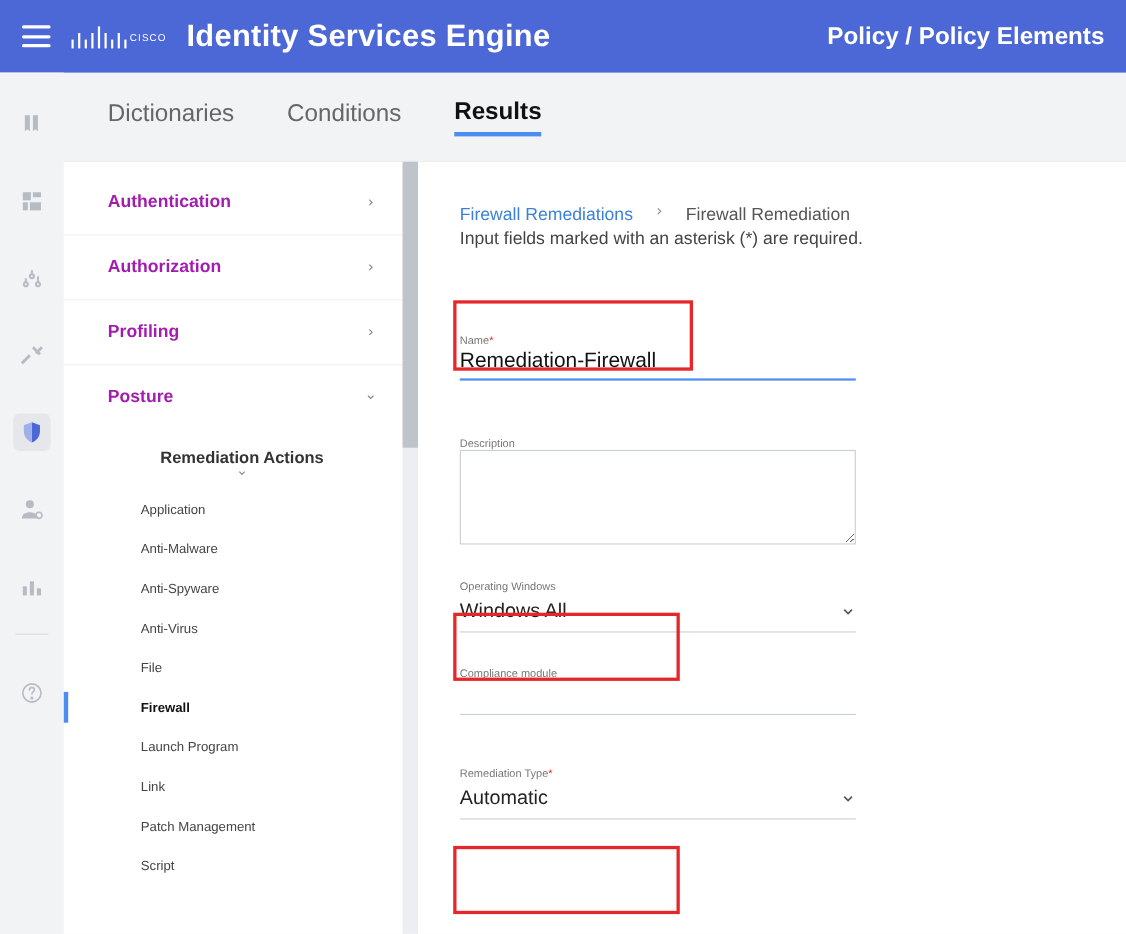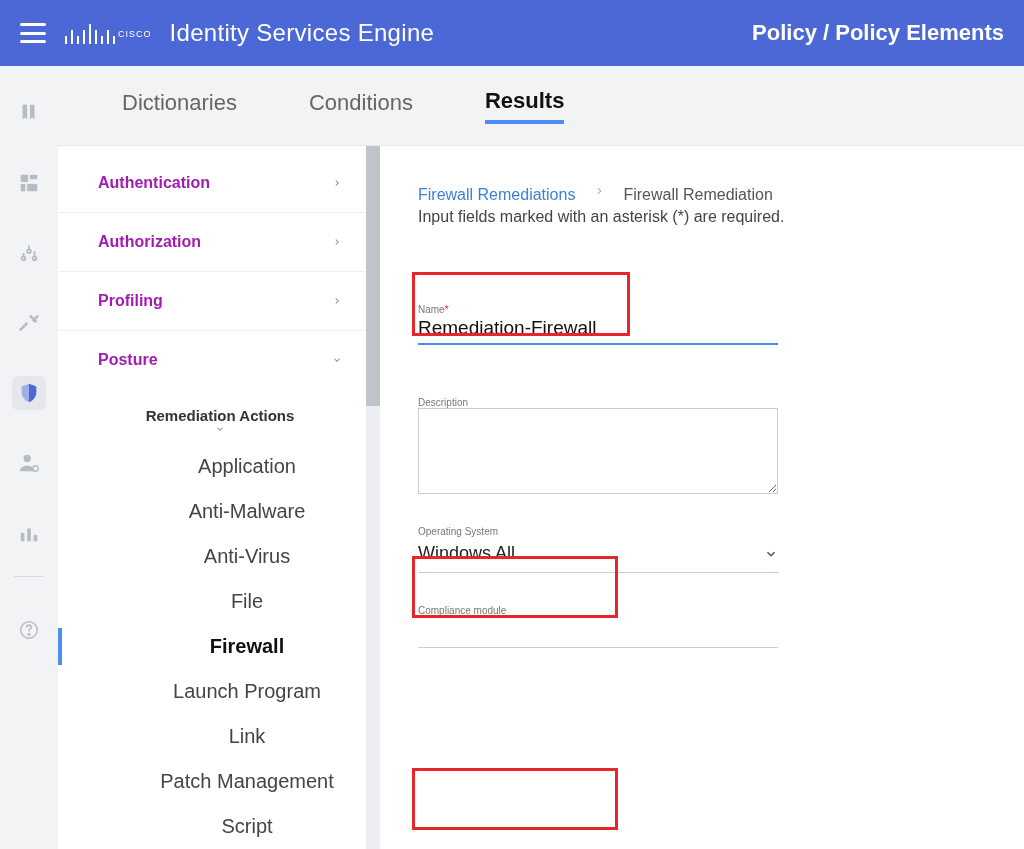--- a/index.html
+++ b/index.html
@@ -9,55 +9,55 @@
   .topbar { height: 66px; background: #4c67d6; display: flex; align-items: center; padding: 0 20px; color: #fff; justify-content: space-between; }
   .topbar-left { display: flex; align-items: center; gap: 18px; }
   .hamburger { width: 26px; height: 20px; display: flex; flex-direction: column; justify-content: space-between; cursor: pointer; }
   .hamburger span { height: 3px; background: #fff; border-radius: 2px; }
   .cisco-logo { display: flex; align-items: flex-end; gap: 2px; height: 26px; padding-bottom: 2px; }
   .cisco-logo .bar { width: 2px; background: #fff; margin: 0 1px; }
   .cisco-logo .b1 { height: 8px; } .cisco-logo .b2 { height: 14px; } .cisco-logo .b3 { height: 8px; }
   .cisco-logo .b4 { height: 14px; } .cisco-logo .b5 { height: 20px; } .cisco-logo .b6 { height: 14px; }
   .cisco-logo .b7 { height: 8px; } .cisco-logo .b8 { height: 14px; } .cisco-logo .b9 { height: 8px; }
   .cisco-text { font-size: 9px; letter-spacing: 1px; margin-left: -2px; align-self: flex-end; margin-bottom: -2px; }
-  .app-title { font-size: 24px; font-weight: 400; letter-spacing: .3px; }
+  .app-title { font-size: 28px; font-weight: 700; letter-spacing: .3px; }
   .breadcrumb-top { font-size: 22px; font-weight: 700; }
 
   
   .content { display: flex; height: calc(849px - 66px); }
 
   
   .rail { width: 58px; background: #f2f3f5; display: flex; flex-direction: column; align-items: center; padding-top: 30px; gap: 36px; }
   .rail-item { width: 34px; height: 34px; display:flex; align-items:center; justify-content:center; border-radius: 6px; cursor:pointer; }
   .rail-item.active { background: #e5e7ea; }
   .rail-icon { width: 22px; height: 22px; }
   .rail-divider { width: 30px; height: 1px; background: #d8dbe0; margin-top: -10px; }
 
   
   .main { flex: 1; display: flex; flex-direction: column; }
 
   
   .tabs { height: 80px; display: flex; align-items: center; gap: 48px; padding: 0 40px 0 40px; }
-  .tab { font-size: 22px; color: #666; cursor: pointer; padding-bottom: 6px; margin-left: 24px; }
+  .tab { font-size: 22px; color: #666; cursor: pointer; padding-bottom: 6px; }
   .tab.active { color: #111; font-weight: 700; border-bottom: 4px solid #4c8df0; }
 
   
   .cols { flex:1; display:flex; }
 
   
   .tree-wrap { width: 322px; background:#fff; border-top: 1px solid #e5e7ea; position: relative; }
   .tree-scroll { position:absolute; top:0; right:0; bottom:0; width:14px; background:#eceef1; }
   .tree-thumb { position:absolute; top:0; right:0; width:14px; height:260px; background:#bfc4cb; border-radius:0; }
   .tree { padding-top: 8px; padding-right: 14px; }
   .tree-section { display:flex; align-items:center; justify-content:space-between; padding: 20px 24px 20px 24px; border-bottom: 1px solid #eef0f3; cursor:pointer; }
   .tree-section .lbl { font-size: 16px; color:#a21caf; font-weight:600;margin-left:16px; }
   .chev { width: 10px; height: 10px; }
   .subhead { display:flex; align-items:center; justify-content:space-between; padding: 18px 24px 10px 40px; flex-direction: column; }
   .subhead .lbl { font-size: 15px; font-weight:600; color:#333; }
-  .subitem { padding: 11px 0 11px 70px; font-size: 20px; color:#444; cursor:pointer; position:relative;text-align:center; }
+  .subitem { padding: 11px 0 11px 70px; font-size: 12px; color:#444; cursor:pointer; position:relative; }
   .subitem.selected { font-weight:600; color:#111; }
   .subitem.selected::before { content:""; position:absolute; left:0; top:4px; bottom:4px; width:4px; background:#4c8df0; }
 
   
   .panel { flex:1; background:#fff; border-top:1px solid #e5e7ea; padding: 40px 30px 0 38px; position:relative; }
   .crumb { font-size: 16px; color:#555; display:flex; align-items:flex-start; gap:20px; }
   .crumb a { color:#3b82d6; text-decoration:none; }
   .helper { font-size: 16px; color:#444; margin-top: 4px; }
 
   .field { margin-top: 40px; position:relative; }
@@ -202,20 +202,21 @@
               </svg>
           </div>
           <div class="subhead">
             <span class="lbl">Remediation Actions</span>
             <svg class="chev" viewBox="0 0 24 24" fill="none" stroke="#888" stroke-width="2.5">
                 <path d="M6 9l6 6 6-6"></path>
               </svg>
           </div>
           <div class="subitem">Application</div>
           <div class="subitem">Anti-Malware</div>
+          <div class="subitem">Anti-Spyware</div>
           <div class="subitem">Anti-Virus</div>
           <div class="subitem">File</div>
           <div class="subitem selected">Firewall</div>
           <div class="subitem">Launch Program</div>
           <div class="subitem">Link</div>
           <div class="subitem">Patch Management</div>
           <div class="subitem">Script</div>
         </div>
         <div class="tree-scroll"></div>
         <div class="tree-thumb"></div>
@@ -239,34 +240,45 @@
             <input class="text-input" value="Remediation-Firewall" style="">
           </div>
         </div>
 
         <div class="field" style="margin-top:52px">
           <div class="field-label">Description</div>
           <textarea class="textarea" style=""></textarea>
         </div>
 
         <div class="field" style="margin-top:28px">
-          <div class="field-label">Operating System</div>
+          <div class="field-label">Operating Windows</div>
           <div class="select-row">
             <span class="select-val">Windows All</span>
             <svg class="select-chev" viewBox="0 0 24 24" fill="none" stroke="#555" stroke-width="2.5">
                 <path d="M6 9l6 6 6-6"></path>
               </svg>
           </div>
         </div>
 
         <div class="field" style="margin-top:32px">
           <div class="field-label">Compliance module</div>
           <div class="static-line"></div>
         </div>
 
+        <div class="field" style="margin-top:48px">
+          <div class="field-label">
+            <span>Remediation Type</span><span class="req">*</span>
+          </div>
+          <div class="select-row">
+            <span class="select-val">Automatic</span>
+            <svg class="select-chev" viewBox="0 0 24 24" fill="none" stroke="#555" stroke-width="2.5">
+                <path d="M6 9l6 6 6-6"></path>
+              </svg>
+          </div>
+        </div>
 
         <div class="highlight-box hb1"></div>
         <div class="highlight-box hb2"></div>
         <div class="highlight-box hb3"></div>
       </div>
 
     </div>
   </div>
 </div>
 

